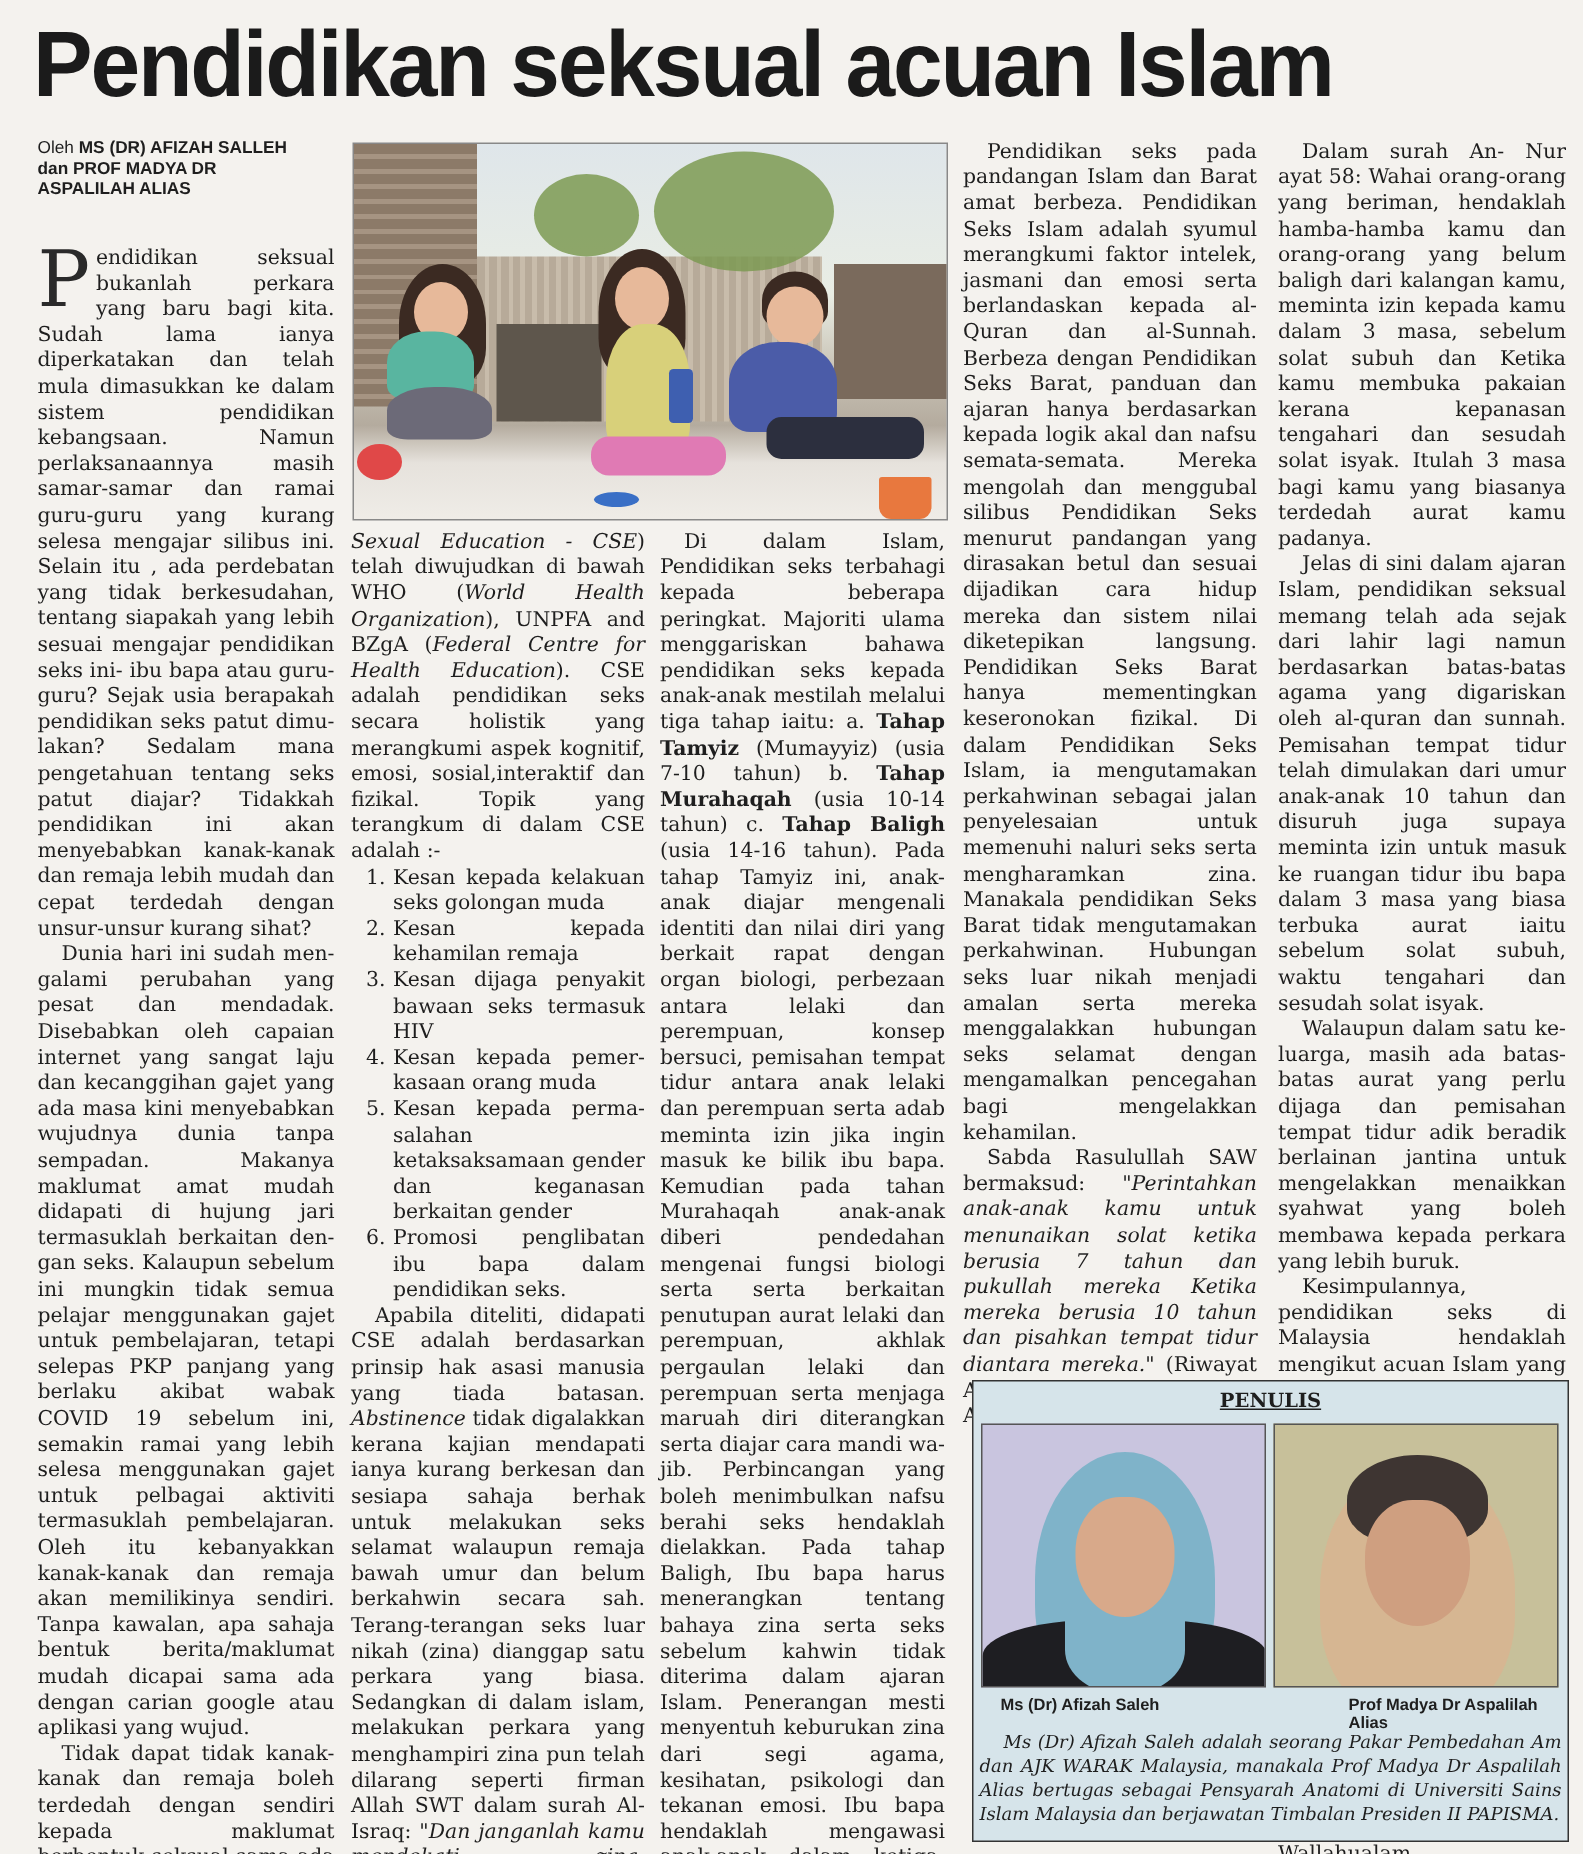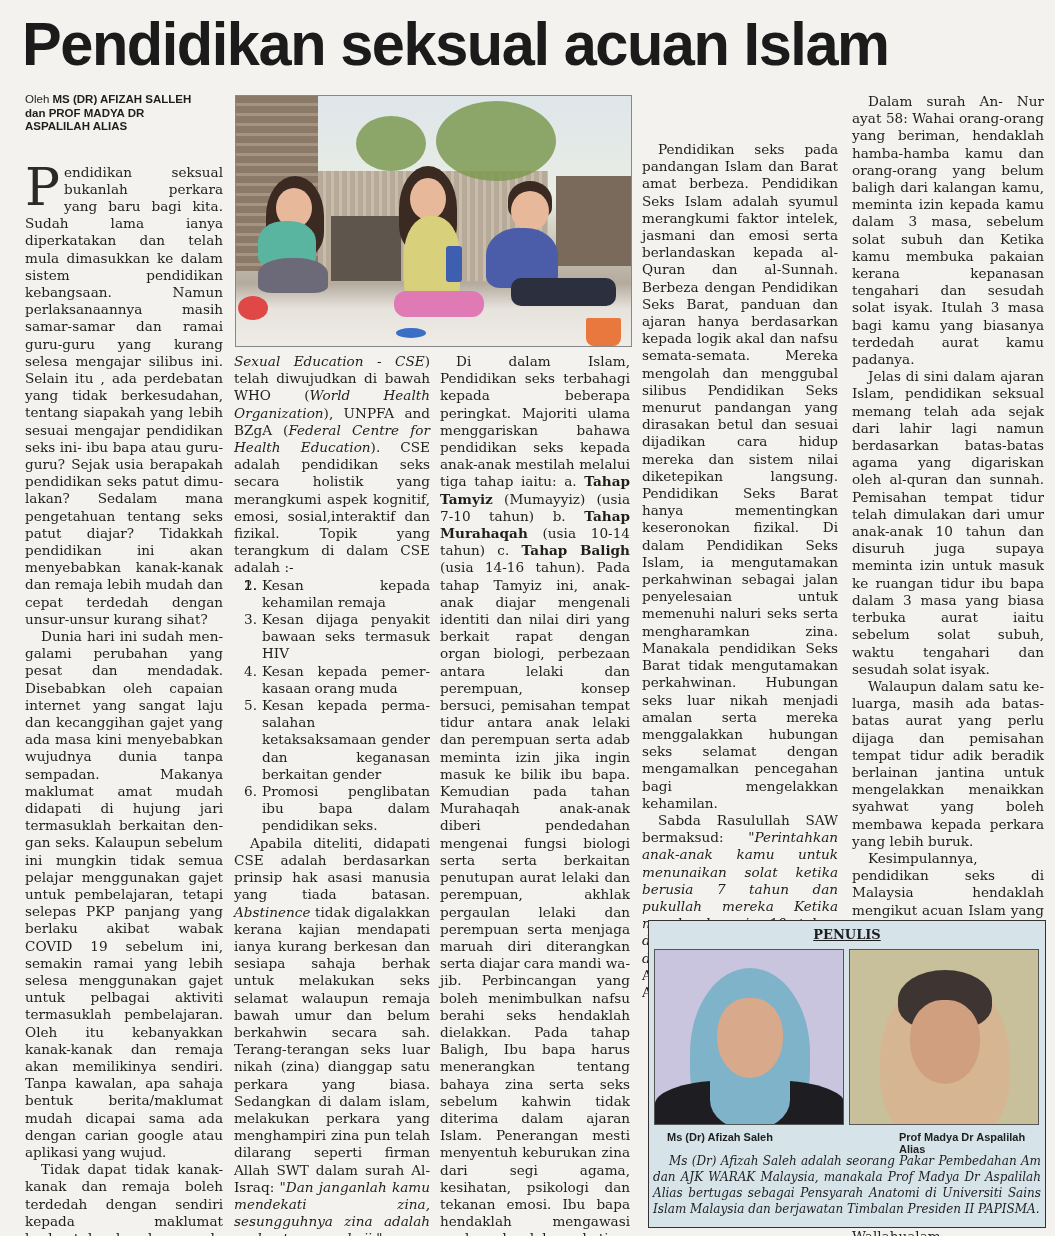--- a/index.html
+++ b/index.html
@@ -41,21 +41,21 @@
     background: repeating-linear-gradient(180deg, #8c7a68 0 7px, #a69482 7px 10px); }
   .fence2 { position: absolute; left: 82px; top: 75px; width: 230px; height: 110px;
     background: repeating-linear-gradient(90deg, #b7aa99 0 5px, #c8bcab 5px 8px); }
   .tree { position: absolute; border-radius: 50%; background: #7d9a52; opacity: 0.85; }
   .kid { position: absolute; border-radius: 45% 45% 20% 20%; }
   .head { position: absolute; border-radius: 50%; background: #e7b99a; }
   .hair { position: absolute; border-radius: 50% 50% 30% 30%; background: #3b2a22; }
   .col2 { left: 234px; top: 353px; width: 196px; }
   .col3 { left: 440px; top: 353px; width: 190px; }
   .col1 { left: 25px; top: 93px; width: 198px; }
-  .col4 { left: 642px; top: 93px; width: 196px; margin-top: 48px; }
+  .col4 { left: 642px; top: 93px; width: 196px; }
   .col5 { left: 852px; top: 93px; width: 192px; }
   ol.cse { list-style: none; margin: 0 0 0 0; }
   ol.cse li { position: relative; padding-left: 28px; text-indent: 0; }
   ol.cse li .num { position: absolute; left: 10px; }
   i { }
   .penulis {
     position: absolute; left: 648px; top: 920px; width: 398px; height: 308px;
     background: #d6e4ea; border: 1.5px solid #333;
   }
   .penulis-title {
@@ -121,21 +121,21 @@
   <div class="kid" style="left:250px;top:132px;width:72px;height:60px;background:#4b5ca8;"></div>
   <div class="kid" style="left:275px;top:182px;width:105px;height:28px;background:#2c2f3e;border-radius:10px;"></div>
   <div style="position:absolute;left:350px;top:222px;width:35px;height:28px;background:#e8783e;border-radius:2px 2px 8px 8px;"></div>
   <div style="position:absolute;left:160px;top:232px;width:30px;height:10px;background:#3a6fc6;border-radius:50%;"></div>
   <div style="position:absolute;left:2px;top:200px;width:30px;height:24px;background:#e04848;border-radius:50%;"></div>
 </div>
 
 <div class="col col2">
   <p class="noindent"><i>Sexual Education - CSE</i><span>) telah diwujudkan di bawah WHO (</span><i>World Health Organization</i><span>), UNPFA and BZgA (</span><i>Federal Centre for Health Education</i><span>). CSE adalah pendidikan seks secara holistik yang merang­kumi aspek kognitif, emosi, sosial,interaktif dan fizikal. Topik yang terangkum di dalam CSE adalah :-</span></p>
   <ol class="cse">
-    <li><span class="num">1.</span></li>
+    <li><span class="num">1.</span><span>Kesan kepada kelakuan seks golongan muda</span></li>
     <li><span class="num">2.</span><span>Kesan kepada kehamilan remaja</span></li>
     <li><span class="num">3.</span><span>Kesan dijaga penyakit bawaan seks termasuk HIV</span></li>
     <li><span class="num">4.</span><span>Kesan kepada pemer­kasaan orang muda</span></li>
     <li><span class="num">5.</span><span>Kesan kepada perma­salahan ketaksaksamaan gender dan keganasan berkaitan gender</span></li>
     <li><span class="num">6.</span><span>Promosi penglibatan ibu bapa dalam pendidikan seks.</span></li>
   </ol>
   <p><span>Apabila diteliti, didapati CSE adalah berdasarkan prin­sip hak asasi manusia yang tiada batasan. </span><i>Abstinence</i><span> ti­dak digalakkan kerana kajian mendapati ianya kurang berke­san dan sesiapa sahaja berhak untuk melakukan seks selamat walaupun remaja bawah umur dan belum berkahwin secara sah. Terang-terangan seks luar nikah (zina) dianggap satu perkara yang biasa. Sedang­kan di dalam islam, melakukan perkara yang menghampiri zina pun telah dilarang seperti fir­man Allah SWT dalam surah Al-Israq: </span><i>"Dan janganlah kamu mendekati zina, sesungguhnya zina adalah perbuatan yang keji."</i></p>
 
 </div>
 

